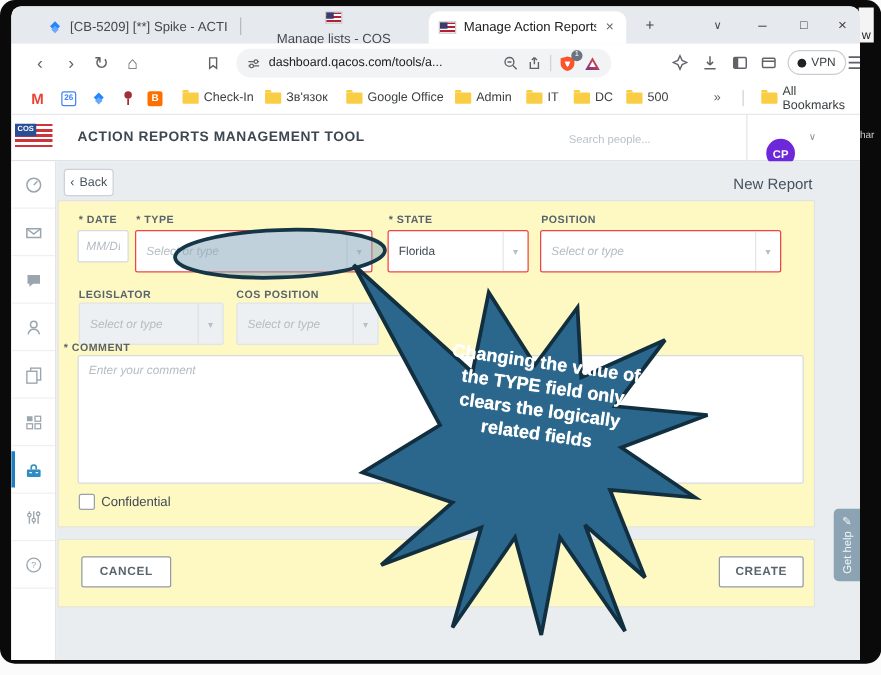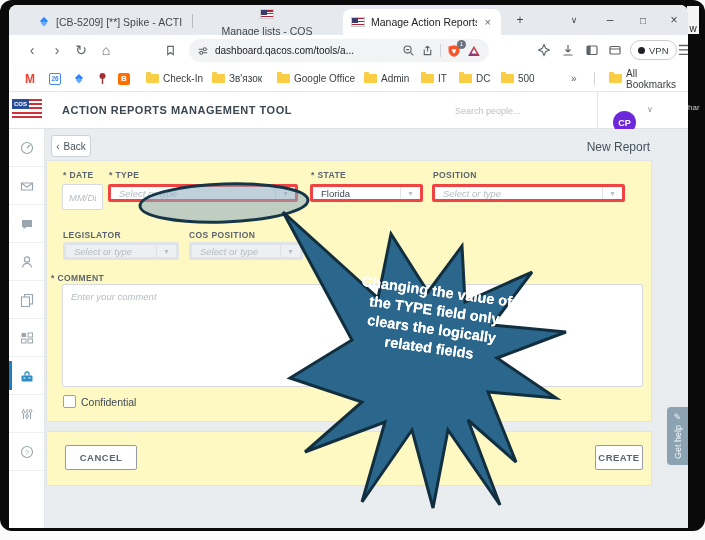--- a/index.html
+++ b/index.html
@@ -75,21 +75,21 @@
             border-bottom:1px solid #eef1f3; }
   .sbitem.active::before { content:""; position:absolute; left:0; top:4px; bottom:4px; width:3px; background:#1f7ec2; }
   .main { position:relative; flex:1; }
   .backbtn { position:absolute; left:6px; top:6px; width:40px; height:22px; background:#fff; border:1px solid #ccd2d7;
              border-radius:3px; display:flex; align-items:center; justify-content:center; gap:4px; font-size:10px; color:#4a555f; }
   .newreport { position:absolute; right:38px; top:11px; font-size:12px; color:#45525d; }
   .card { position:absolute; left:1px; width:606px; background:#fef9c3; border:1px solid #e0e4e7; }
   .card1 { top:31px; height:262px; }
   .card2 { top:302px; height:55px; }
   .flabel { position:absolute; font-size:8.5px; font-weight:bold; letter-spacing:.4px; color:#5a646e; }
-  .fld { position:absolute; height:18px; background:#fff; border:3px solid #ef4444; border-radius:2px;
+  .fld { position:absolute; height:34px; background:#fff; border:1px solid #ef4444; border-radius:2px;
          display:flex; align-items:center; font-size:9.5px; overflow:hidden; }
   .fld .val { padding-left:8px; color:#3f4a54; flex:1; white-space:nowrap; }
   .fld .ph { padding-left:8px; color:#b4bcc3; font-style:italic; flex:1; white-space:nowrap; }
   .fld .chev { width:20px; align-self:stretch; border-left:1px solid #e3e6e9; display:flex; align-items:center;
                justify-content:center; color:#b7bec5; font-size:8px; }
   .fld.dis { background:#edf0f2; border-color:#e0e4e7; }
   .fld.dis .chev { border-left-color:#dde1e4; }
   .txtin { position:absolute; height:26px; border:1px solid #d6dade; border-radius:2px; padding:0 6px; font-size:9.5px;
            color:#3f4a54; font-family:"Liberation Sans",sans-serif; }
   .txtin::placeholder, .cmt::placeholder { color:#b4bcc3; font-style:italic; }
@@ -391,21 +391,21 @@
 
           <span class="flabel" style="left:4px; top:112px;">* COMMENT</span>
           <textarea class="cmt" style="left: 15px; top: 123px; width: 581px; height: 103px;" placeholder="Enter your comment"></textarea>
 
           <span class="cbx" style="left:16px; top:234px;"></span>
           <span class="cbxlabel" style="left:34px; top:235px;">Confidential</span>
         </div>
 
         <div class="card card2">
           <div class="btn" style="left:18px; width:72px;">CANCEL</div>
-          <div class="btn" style="right:8px; width:48px;">CREATE</div>
+          <div class="btn" style="right:8px; width:68px;">CREATE</div>
         </div>
       </div>
     </div>
 
     <div class="gethelp">
       <span class="pt">✎</span>
       <span class="gtxt">Get help</span>
     </div>
   </div>
 

